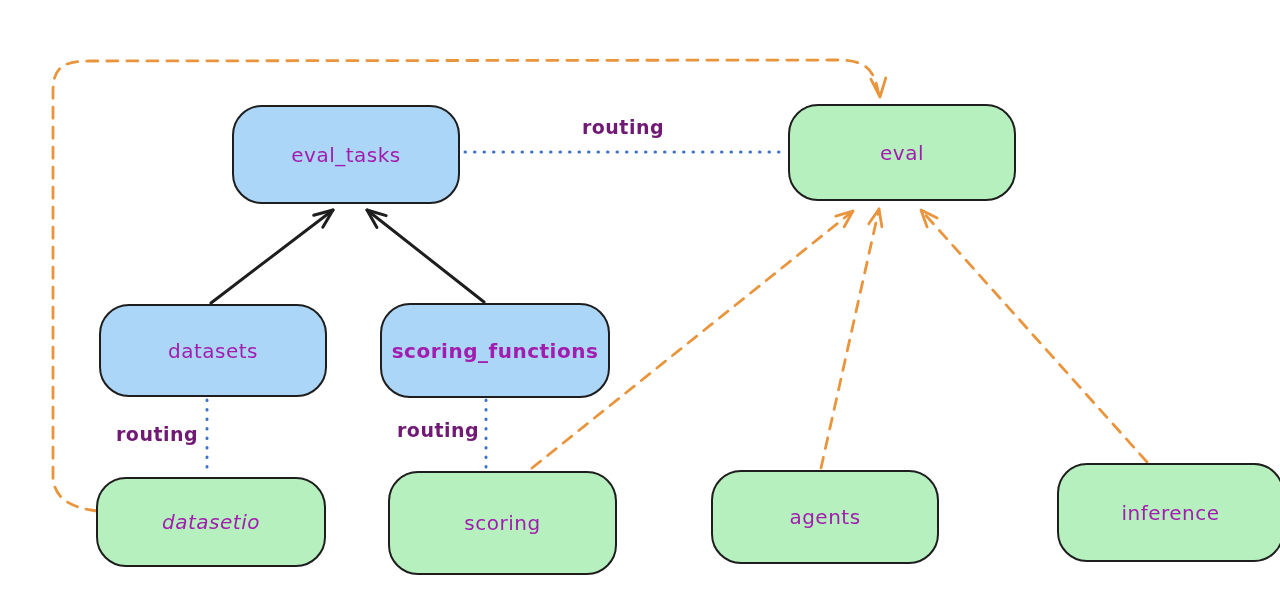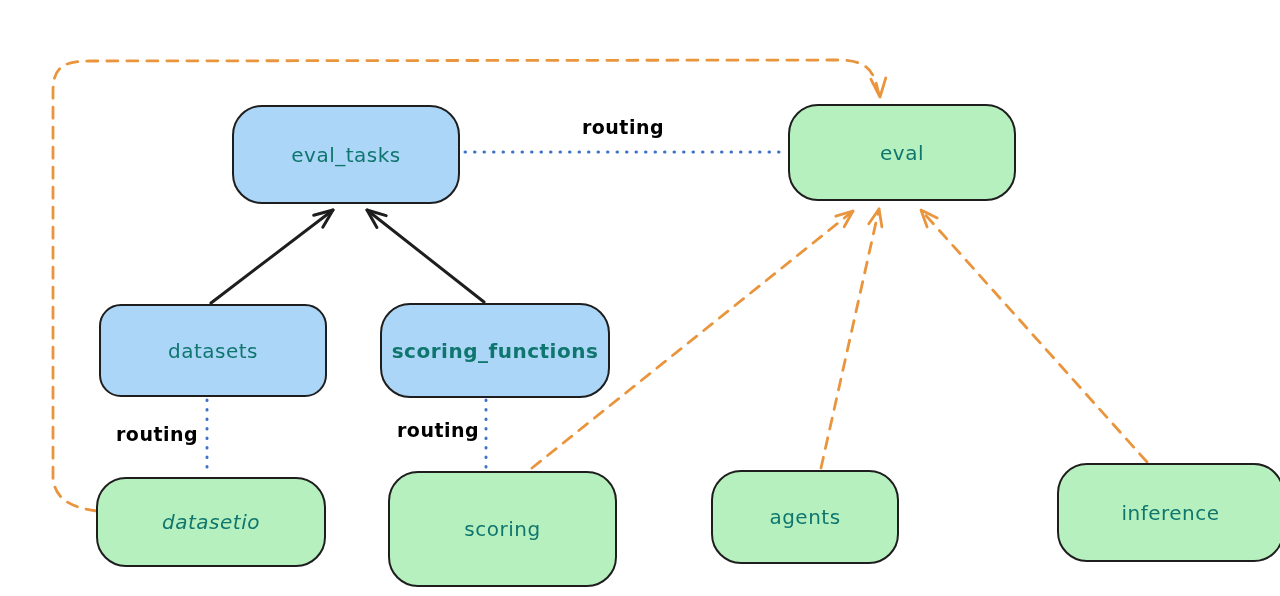--- a/index.html
+++ b/index.html
@@ -21,45 +21,45 @@
     border: 2.5px solid #1e1e1e;
     border-radius: 30px;
     display: flex;
     align-items: center;
     justify-content: center;
     box-sizing: border-box;
   }
   .node.blue  { background: #abd6f7; }
   .node.green { background: #b7f0bf; }
   .node-label {
-    color: #0f766e;
+    color: #a21caf;
     font-size: 20px;
     letter-spacing: 0.5px;
     white-space: nowrap;
   }
   .edge-label {
     position: absolute;
-    color: #000000;
+    color: #701a75;
     font-size: 19px;
     font-weight: 700;
     letter-spacing: 0.5px;
     white-space: nowrap;
   }
   #routing-label-top { left: 578px; top: 116px; width: 90px; text-align: center; }
   #routing-label-left { left: 116px; top: 423px; }
   #routing-label-mid  { left: 397px; top: 419px; }
 
   
   #node-eval-tasks        { left: 232px;  top: 105px; width: 228px; height: 99px; }
   #node-eval              { left: 788px;  top: 104px; width: 228px; height: 97px; }
-  #node-datasets          { left: 99px;   top: 304px; width: 228px; height: 93px; border-radius: 22px; }
+  #node-datasets          { left: 99px;   top: 304px; width: 228px; height: 93px; }
   #node-scoring-functions { left: 380px;  top: 303px; width: 230px; height: 95px; font-weight: bold; }
   #node-datasetio         { left: 96px;   top: 477px; width: 230px; height: 90px; font-style: italic; }
-  #node-scoring           { left: 388px;  top: 471px; width: 229px; height: 116px; }
-  #node-agents            { left: 711px;  top: 470px; width: 188px; height: 94px; }
+  #node-scoring           { left: 388px;  top: 471px; width: 229px; height: 104px; }
+  #node-agents            { left: 711px;  top: 470px; width: 228px; height: 94px; }
   #node-inference         { left: 1057px; top: 463px; width: 227px; height: 99px; }
 
   .stroke-black  { stroke: #1e1e1e; stroke-width: 3;   fill: none; stroke-linecap: round; stroke-linejoin: round; }
   .stroke-orange { stroke: #e9953d; stroke-width: 2.8; fill: none; stroke-linecap: round; stroke-linejoin: round; }
   .dash-orange   { stroke-dasharray: 11 9; }
   .dot-blue      { stroke: #3d72c8; stroke-width: 3; fill: none; stroke-linecap: round; stroke-dasharray: 0.5 9; }
 </style>
 </head>
 <body>
 

